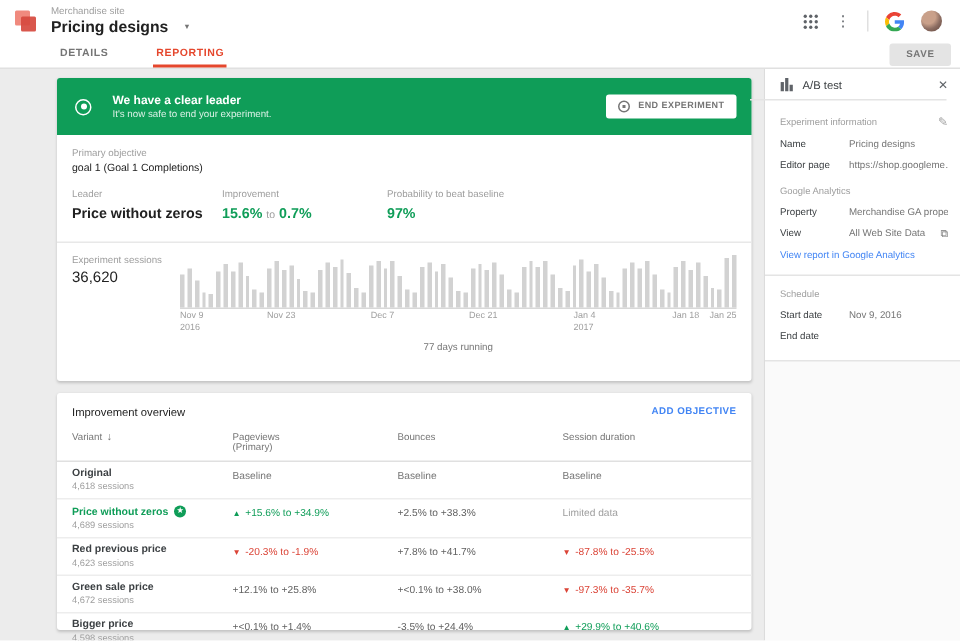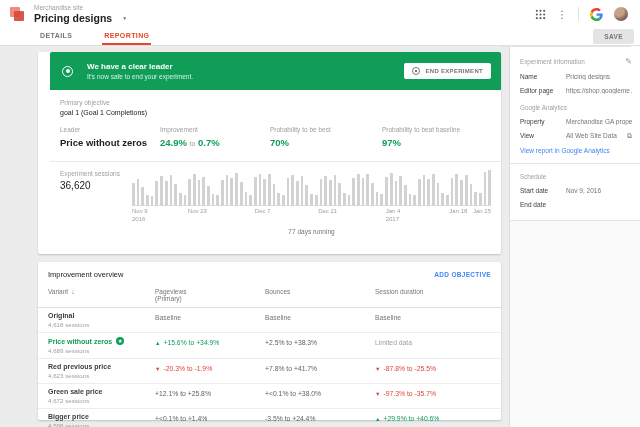--- a/index.html
+++ b/index.html
@@ -26,21 +26,21 @@
   .tab { font-size:7px; font-weight:bold; letter-spacing:.4px; color:#757575; display:flex; align-items:center;
     padding:0 2px; margin-right:28px; border-bottom:2px solid transparent; cursor:pointer; }
   .tab.active { color:#e5472d; border-bottom-color:#e5472d; }
   .save-btn { margin:2px 6px 3px auto; align-self:center; background:#e4e4e4; color:#757575;
     font-size:6.5px; font-weight:bold; letter-spacing:.4px; padding:4px 11px; border-radius:2px; border:none; }
 
   
   .content { display:flex; height:381px; }
   .main { flex:1; background:#ececec; overflow:hidden; }
   .card { background:#fff; border-radius:2px; box-shadow:0 1px 2px rgba(0,0,0,.18); margin:0 8px 0 38px; }
-  .card1 { margin-top:6px; height:202px; display:flex; flex-direction:column;padding-left:12px; }
+  .card1 { margin-top:6px; height:202px; display:flex; flex-direction:column; }
   .card2 { margin-top:8px; height:158px; }
 
   
   .banner { height:38px; background:#0f9d58; border-radius:2px 2px 0 0; display:flex; align-items:center; padding:0 10px 0 12px; }
   .target { width:11px; height:11px; border:1.5px solid #fff; border-radius:50%; position:relative; flex:none; margin-right:14px; }
   .target::after { content:''; position:absolute; inset:2.5px; background:#fff; border-radius:50%; }
   .banner-title { font-size:8px; font-weight:bold; color:#fff; }
   .banner-sub { font-size:6.5px; color:rgba(255,255,255,.85); margin-top:2px; }
   .end-btn { margin-left:auto; background:#fff; border:none; border-radius:2px; color:#757575;
     font-size:6px; font-weight:bold; letter-spacing:.3px; padding:4px 8px; display:flex; align-items:center; gap:5px; }
@@ -182,28 +182,24 @@
       </div>
 
       <div class="stats">
         <div class="stat-leader">
           <div class="mini-label">Leader</div>
           <div class="stat-val stat-dark">Price without zeros</div>
         </div>
         <div class="stat-improve">
           <div class="mini-label">Improvement</div>
           <div class="stat-val stat-green">
-            <span>24.9%</span>
+            <span>15.6%</span>
             <span class="joiner">to</span>
             <span>0.7%</span>
           </div>
-        </div>
-        <div class="stat-best">
-          <div class="mini-label">Probability to be best</div>
-          <div class="stat-val stat-green">70%</div>
         </div>
         <div class="stat-beat">
           <div class="mini-label">Probability to beat baseline</div>
           <div class="stat-val stat-green">97%</div>
         </div>
       </div>
 
       <div class="hdiv"></div>
 
       <div class="sessions">
@@ -365,20 +361,33 @@
             </div>
             <div class="c-pv tcell plain">+&lt;0.1% to +1.4%</div>
             <div class="c-bn tcell plain">-3.5% to +24.4%</div>
             <div class="c-sd tcell up"><span class="tri">▲</span>+29.9% to +40.6%</div>
           </div>
         </div>
     </div>
   </div>
 
   <div class="panel">
+    <div class="panel-head">
+      <span>
+        <svg width="9" height="9" viewBox="0 0 10 10">
+            <g fill="#5f6368">
+          <rect x="0.5" y="3" width="2.4" height="7"></rect>
+              <rect x="3.8" y="0" width="2.4" height="10"></rect>
+              <rect x="7.1" y="5" width="2.4" height="5"></rect>
+        </g>
+          </svg>
+      </span>
+      <span class="panel-title">A/B test</span>
+      <span class="close-x">✕</span>
+    </div>
     <div class="panel-div" style="margin-bottom:0"></div>
     <div class="panel-body">
       <div class="sect" style="margin-top:2px">
         <span>Experiment information</span>
         <span class="pencil">✎</span>
       </div>
       <div class="kv">
         <span class="k">Name</span>
         <span class="v">Pricing designs</span>
       </div>

